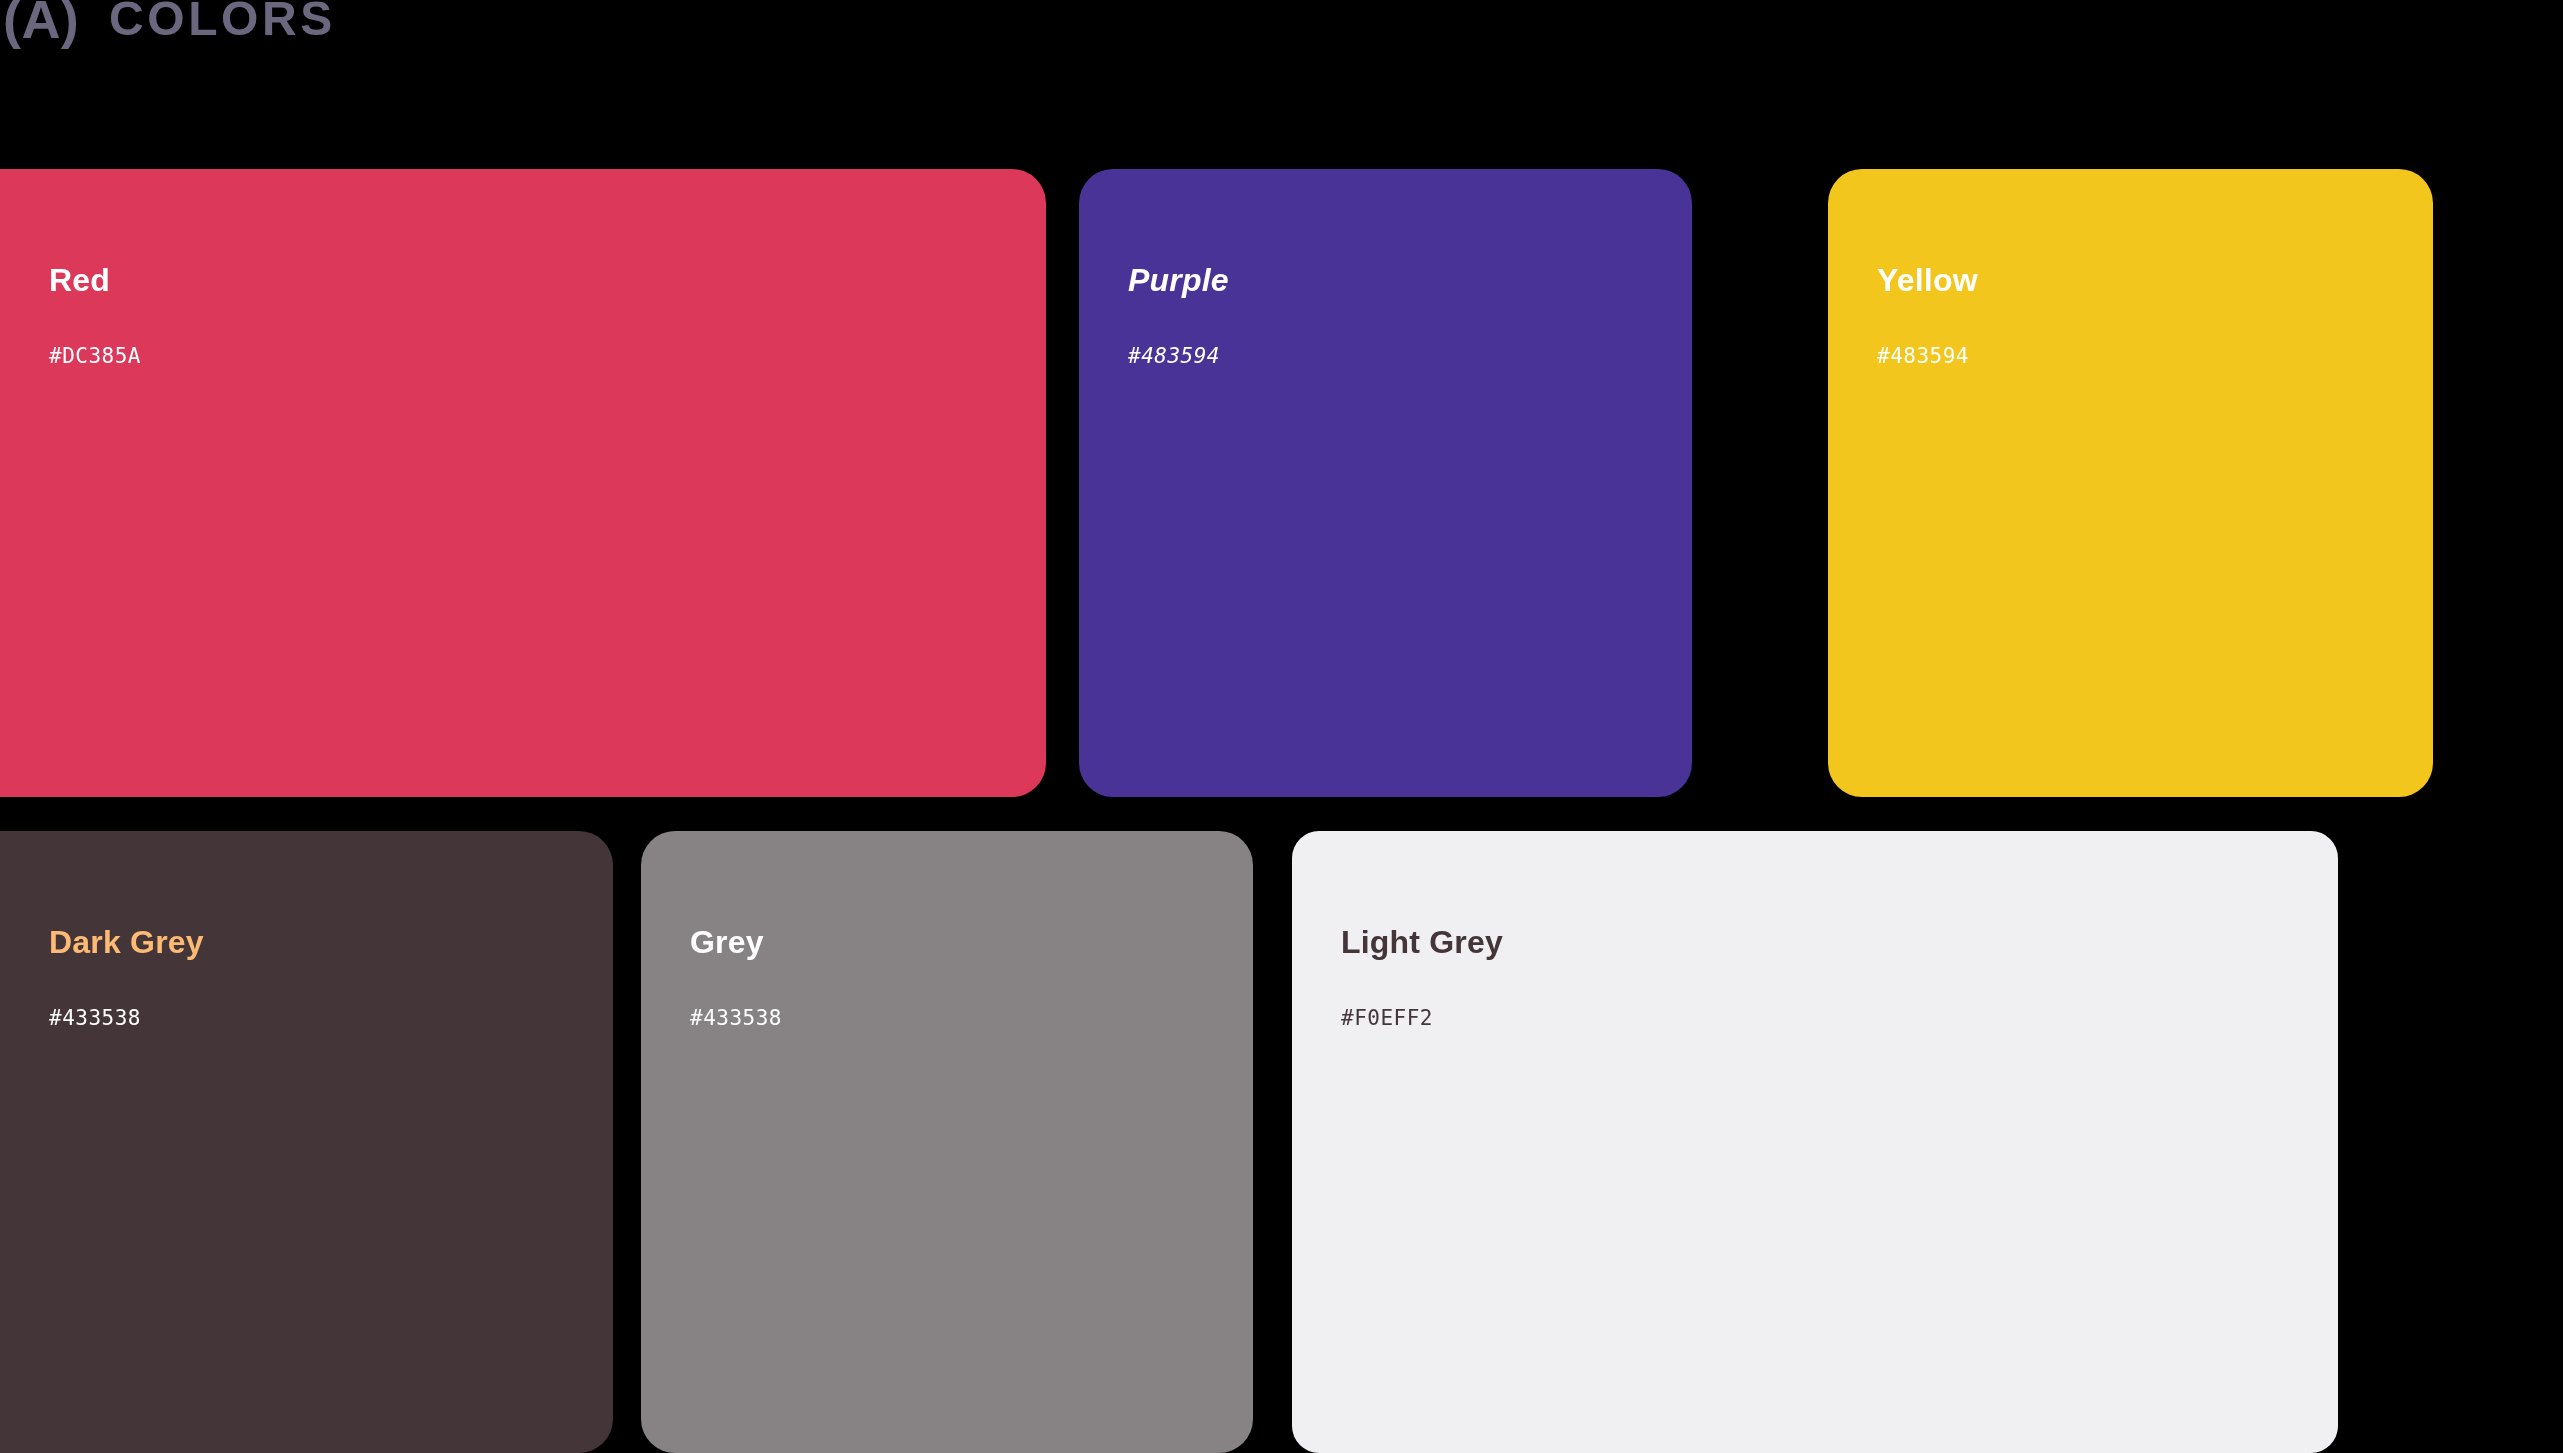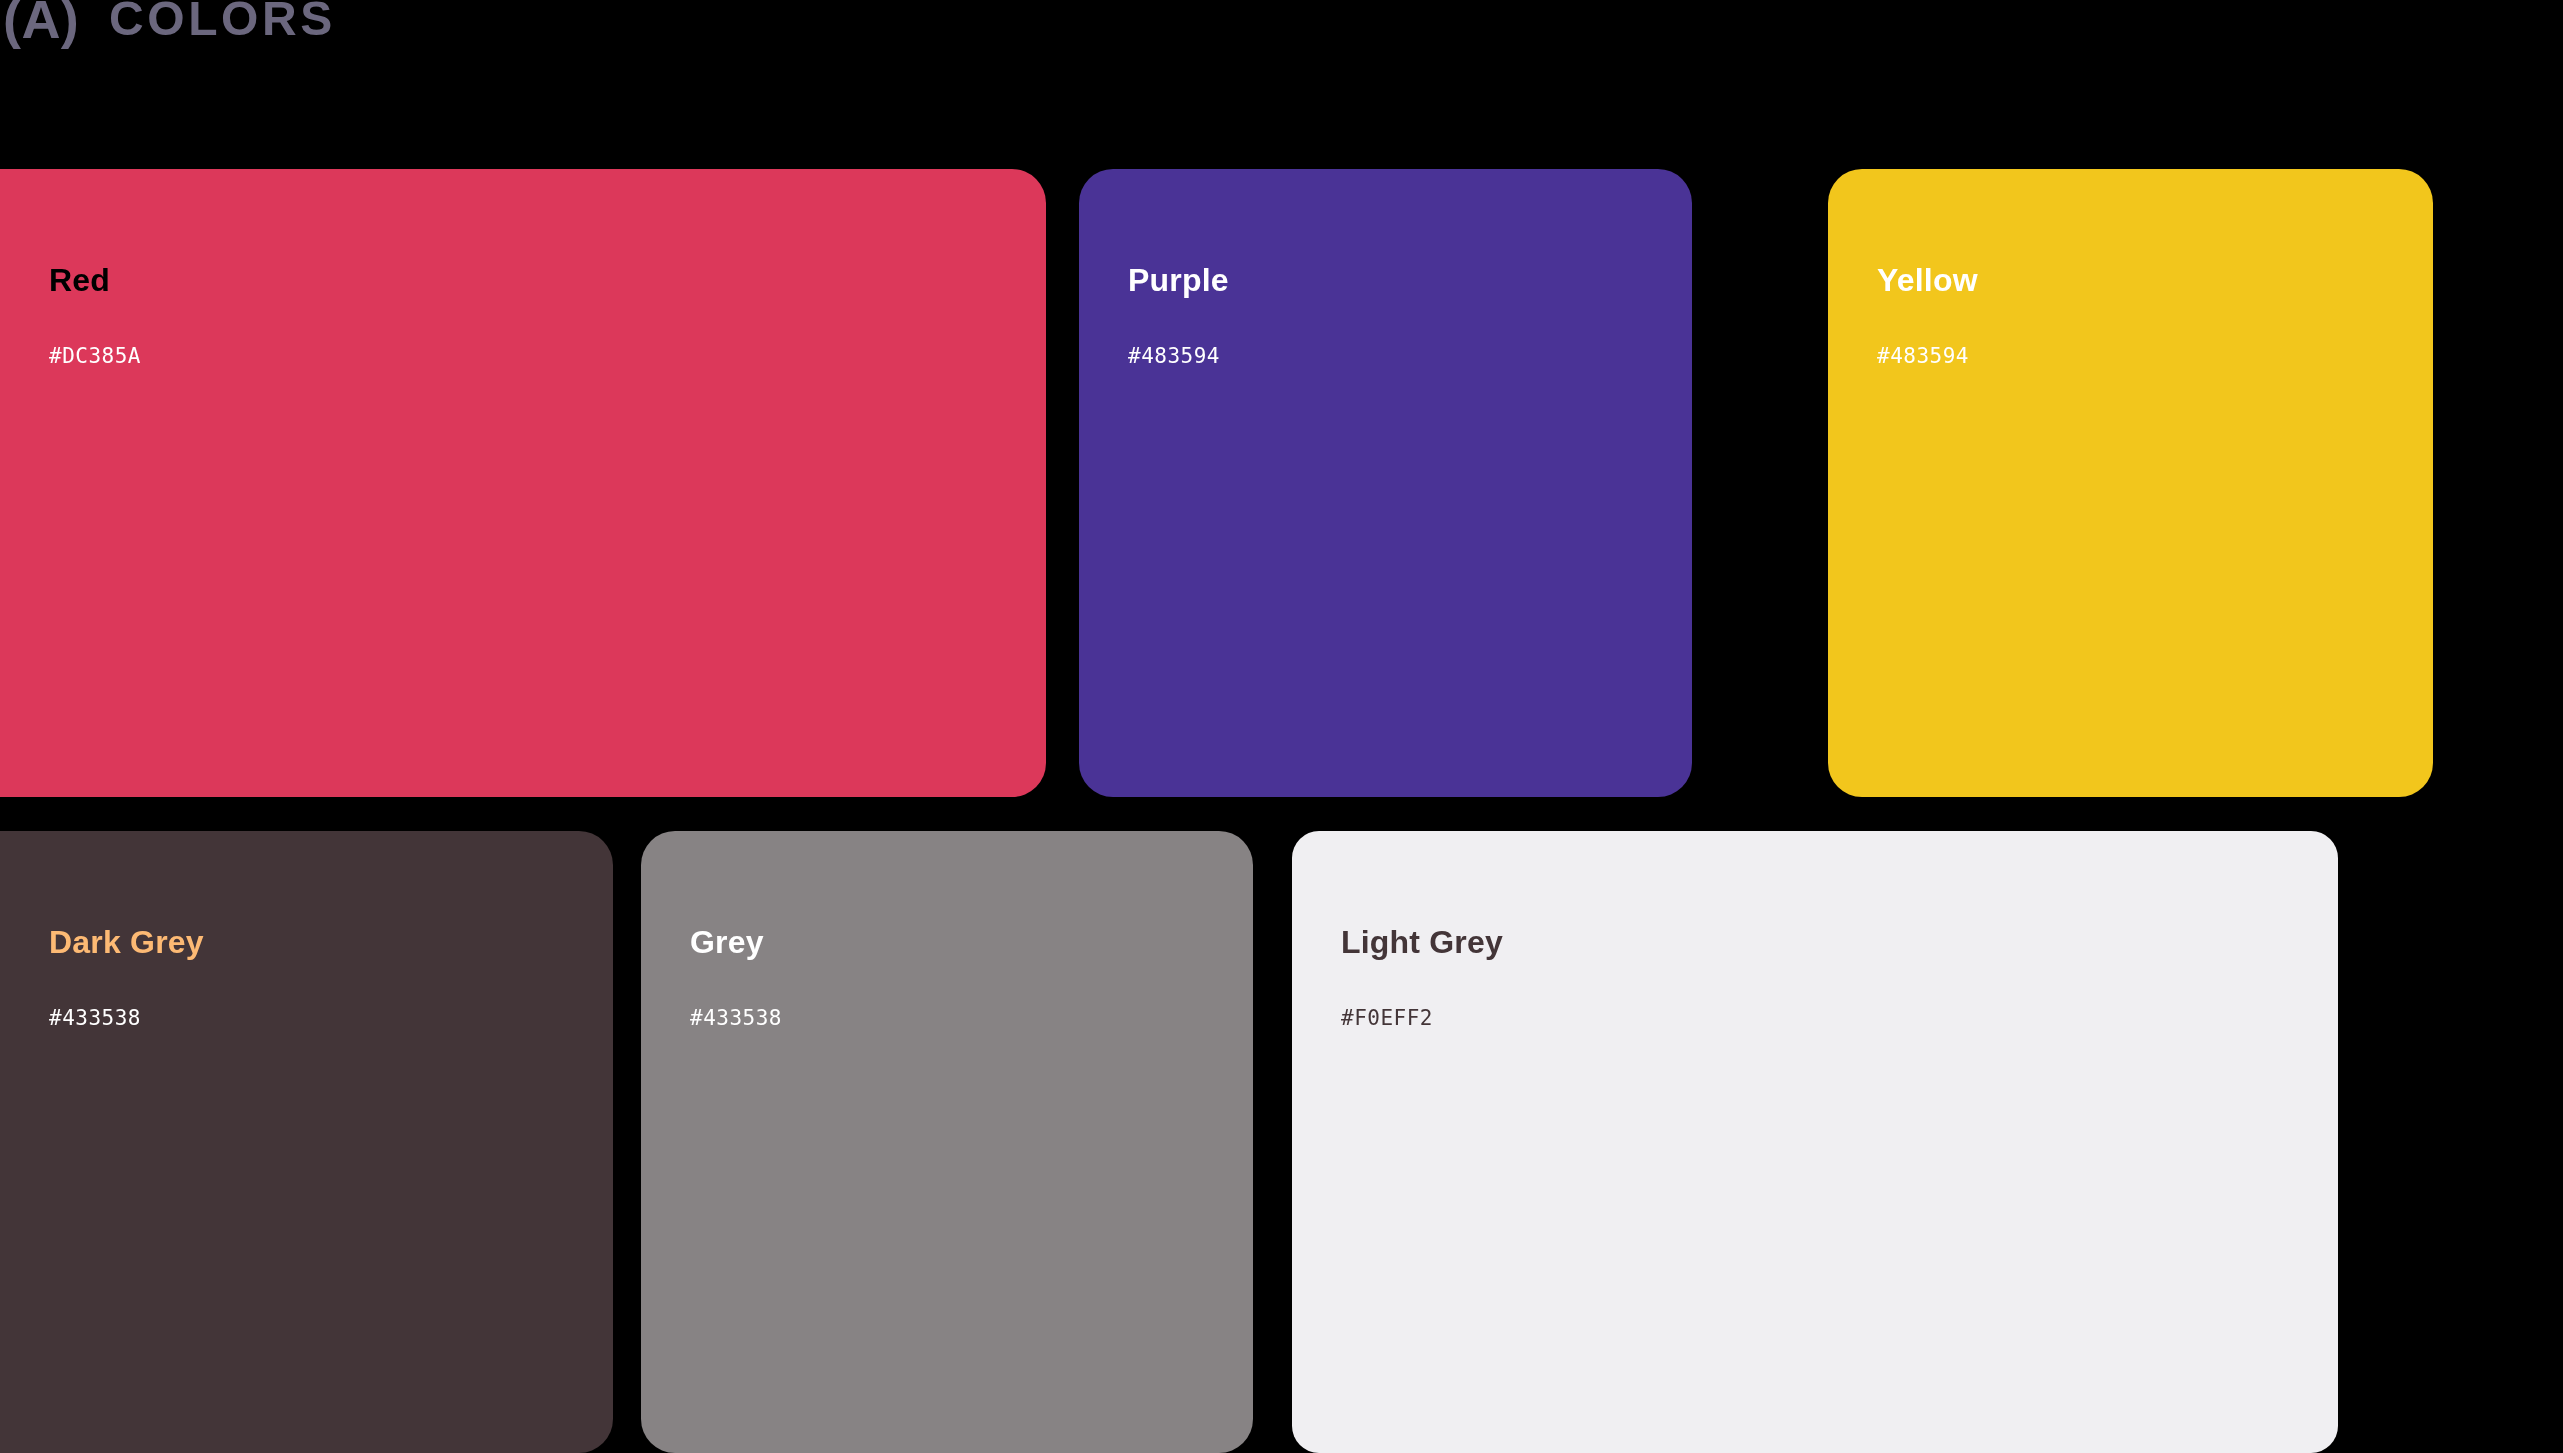--- a/index.html
+++ b/index.html
@@ -90,25 +90,25 @@
 <body style="background: rgb(0, 0, 0);">
 
 <div class="header">
   <span class="marker" style="color: rgb(107, 103, 126);">(A)</span>
   <span class="title" style="color: rgb(107, 103, 126);">COLORS</span>
 </div>
 
 <div class="grid">
 
   <div class="card row1 c-red" id="card-red" style="background: rgb(220, 56, 90);">
-    <span class="label" style="color: #000000;">Red</span>
+    <span class="label" style="color: #ffffff;">Red</span>
     <span class="hex" style="color: rgb(255, 255, 255);">#DC385A</span>
   </div>
 
-  <div class="card row1 c-purple" id="card-purple" style="background: rgb(74, 51, 150);">
+  <div class="card row1 c-purple" id="card-purple" style="background: rgb(74, 51, 150); font-style: italic;">
     <span class="label" style="color: rgb(255, 255, 255);">Purple</span>
     <span class="hex" style="color: rgb(255, 255, 255);">#483594</span>
   </div>
 
   <div class="card row1 c-yellow" id="card-yellow" style="background: rgb(242, 198, 28);">
     <span class="label" style="color: rgb(255, 255, 255);">Yellow</span>
     <span class="hex" style="color: rgb(255, 255, 255);">#483594</span>
   </div>
 
   <div class="card row2 c-darkgrey" id="card-darkgrey" style="background: rgb(67, 53, 56);">

